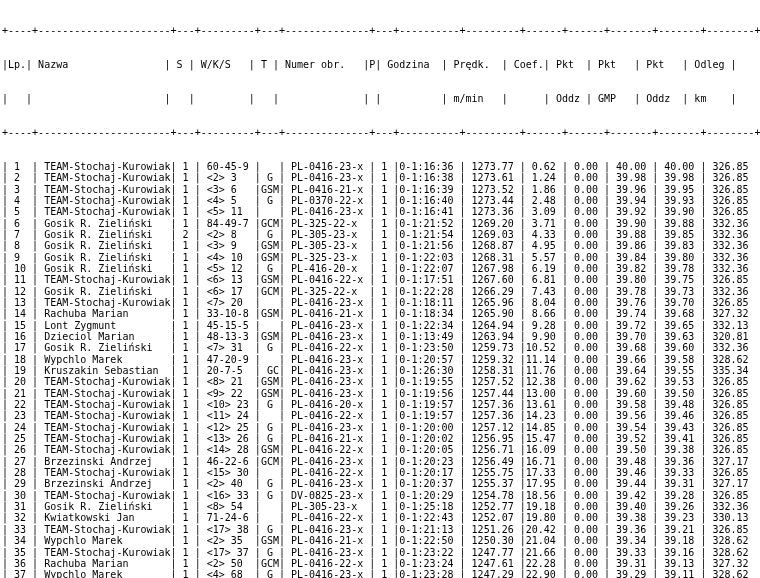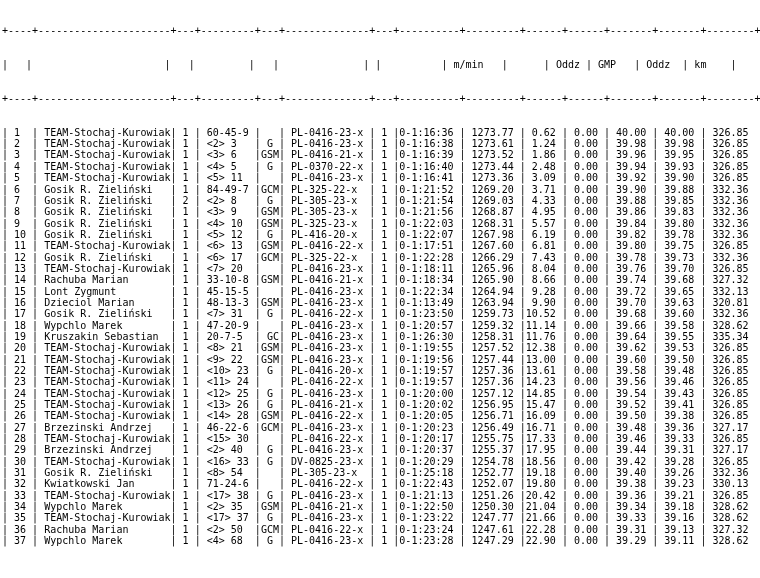--- a/index.html
+++ b/index.html
@@ -21,16 +21,17 @@
     padding: 2px 0 0 2px;
     letter-spacing: 0px;
   }
   .row { white-space: pre; }
 </style>
 </head>
 <body>
 
 <div id="sheet">
   <div class="row">+----+----------------------+---+---------+---+--------------+---+----------+---------+------+------+-------+-------+--------+</div>
+  <div class="row">|Lp.| Nazwa                | S | W/K/S   | T | Numer obr.   |P| Godzina  | Prędk.  | Coef.| Pkt  | Pkt   | Pkt   | Odleg |</div>
   <div class="row">|   |                      |   |         |   |              | |          | m/min   |      | Oddz | GMP   | Oddz  | km    |</div>
   <div class="row">+----+----------------------+---+---------+---+--------------+---+----------+---------+------+------+-------+-------+--------+</div>
   <div id="rows"><div class="row">| 1  | TEAM-Stochaj-Kurowiak| 1 | 60-45-9 |   | PL-0416-23-x | 1 |0-1:16:36 | 1273.77 | 0.62 | 0.00 | 40.00 | 40.00 | 326.85</div><div class="row">| 2  | TEAM-Stochaj-Kurowiak| 1 | &lt;2&gt; 3   | G | PL-0416-23-x | 1 |0-1:16:38 | 1273.61 | 1.24 | 0.00 | 39.98 | 39.98 | 326.85</div><div class="row">| 3  | TEAM-Stochaj-Kurowiak| 1 | &lt;3&gt; 6   |GSM| PL-0416-21-x | 1 |0-1:16:39 | 1273.52 | 1.86 | 0.00 | 39.96 | 39.95 | 326.85</div><div class="row">| 4  | TEAM-Stochaj-Kurowiak| 1 | &lt;4&gt; 5   | G | PL-0370-22-x | 1 |0-1:16:40 | 1273.44 | 2.48 | 0.00 | 39.94 | 39.93 | 326.85</div><div class="row">| 5  | TEAM-Stochaj-Kurowiak| 1 | &lt;5&gt; 11  |   | PL-0416-23-x | 1 |0-1:16:41 | 1273.36 | 3.09 | 0.00 | 39.92 | 39.90 | 326.85</div><div class="row">| 6  | Gosik R. Zieliński   | 1 | 84-49-7 |GCM| PL-325-22-x  | 1 |0-1:21:52 | 1269.20 | 3.71 | 0.00 | 39.90 | 39.88 | 332.36</div><div class="row">| 7  | Gosik R. Zieliński   | 2 | &lt;2&gt; 8   | G | PL-305-23-x  | 1 |0-1:21:54 | 1269.03 | 4.33 | 0.00 | 39.88 | 39.85 | 332.36</div><div class="row">| 8  | Gosik R. Zieliński   | 1 | &lt;3&gt; 9   |GSM| PL-305-23-x  | 1 |0-1:21:56 | 1268.87 | 4.95 | 0.00 | 39.86 | 39.83 | 332.36</div><div class="row">| 9  | Gosik R. Zieliński   | 1 | &lt;4&gt; 10  |GSM| PL-325-23-x  | 1 |0-1:22:03 | 1268.31 | 5.57 | 0.00 | 39.84 | 39.80 | 332.36</div><div class="row">| 10 | Gosik R. Zieliński   | 1 | &lt;5&gt; 12  | G | PL-416-20-x  | 1 |0-1:22:07 | 1267.98 | 6.19 | 0.00 | 39.82 | 39.78 | 332.36</div><div class="row">| 11 | TEAM-Stochaj-Kurowiak| 1 | &lt;6&gt; 13  |GSM| PL-0416-22-x | 1 |0-1:17:51 | 1267.60 | 6.81 | 0.00 | 39.80 | 39.75 | 326.85</div><div class="row">| 12 | Gosik R. Zieliński   | 1 | &lt;6&gt; 17  |GCM| PL-325-22-x  | 1 |0-1:22:28 | 1266.29 | 7.43 | 0.00 | 39.78 | 39.73 | 332.36</div><div class="row">| 13 | TEAM-Stochaj-Kurowiak| 1 | &lt;7&gt; 20  |   | PL-0416-23-x | 1 |0-1:18:11 | 1265.96 | 8.04 | 0.00 | 39.76 | 39.70 | 326.85</div><div class="row">| 14 | Rachuba Marian       | 1 | 33-10-8 |GSM| PL-0416-21-x | 1 |0-1:18:34 | 1265.90 | 8.66 | 0.00 | 39.74 | 39.68 | 327.32</div><div class="row">| 15 | Lont Zygmunt         | 1 | 45-15-5 |   | PL-0416-23-x | 1 |0-1:22:34 | 1264.94 | 9.28 | 0.00 | 39.72 | 39.65 | 332.13</div><div class="row">| 16 | Dzieciol Marian      | 1 | 48-13-3 |GSM| PL-0416-23-x | 1 |0-1:13:49 | 1263.94 | 9.90 | 0.00 | 39.70 | 39.63 | 320.81</div><div class="row">| 17 | Gosik R. Zieliński   | 1 | &lt;7&gt; 31  | G | PL-0416-22-x | 1 |0-1:23:50 | 1259.73 |10.52 | 0.00 | 39.68 | 39.60 | 332.36</div><div class="row">| 18 | Wypchlo Marek        | 1 | 47-20-9 |   | PL-0416-23-x | 1 |0-1:20:57 | 1259.32 |11.14 | 0.00 | 39.66 | 39.58 | 328.62</div><div class="row">| 19 | Kruszakin Sebastian  | 1 | 20-7-5  | GC| PL-0416-23-x | 1 |0-1:26:30 | 1258.31 |11.76 | 0.00 | 39.64 | 39.55 | 335.34</div><div class="row">| 20 | TEAM-Stochaj-Kurowiak| 1 | &lt;8&gt; 21  |GSM| PL-0416-23-x | 1 |0-1:19:55 | 1257.52 |12.38 | 0.00 | 39.62 | 39.53 | 326.85</div><div class="row">| 21 | TEAM-Stochaj-Kurowiak| 1 | &lt;9&gt; 22  |GSM| PL-0416-23-x | 1 |0-1:19:56 | 1257.44 |13.00 | 0.00 | 39.60 | 39.50 | 326.85</div><div class="row">| 22 | TEAM-Stochaj-Kurowiak| 1 | &lt;10&gt; 23 | G | PL-0416-20-x | 1 |0-1:19:57 | 1257.36 |13.61 | 0.00 | 39.58 | 39.48 | 326.85</div><div class="row">| 23 | TEAM-Stochaj-Kurowiak| 1 | &lt;11&gt; 24 |   | PL-0416-22-x | 1 |0-1:19:57 | 1257.36 |14.23 | 0.00 | 39.56 | 39.46 | 326.85</div><div class="row">| 24 | TEAM-Stochaj-Kurowiak| 1 | &lt;12&gt; 25 | G | PL-0416-23-x | 1 |0-1:20:00 | 1257.12 |14.85 | 0.00 | 39.54 | 39.43 | 326.85</div><div class="row">| 25 | TEAM-Stochaj-Kurowiak| 1 | &lt;13&gt; 26 | G | PL-0416-21-x | 1 |0-1:20:02 | 1256.95 |15.47 | 0.00 | 39.52 | 39.41 | 326.85</div><div class="row">| 26 | TEAM-Stochaj-Kurowiak| 1 | &lt;14&gt; 28 |GSM| PL-0416-22-x | 1 |0-1:20:05 | 1256.71 |16.09 | 0.00 | 39.50 | 39.38 | 326.85</div><div class="row">| 27 | Brzezinski Andrzej   | 1 | 46-22-6 |GCM| PL-0416-23-x | 1 |0-1:20:23 | 1256.49 |16.71 | 0.00 | 39.48 | 39.36 | 327.17</div><div class="row">| 28 | TEAM-Stochaj-Kurowiak| 1 | &lt;15&gt; 30 |   | PL-0416-22-x | 1 |0-1:20:17 | 1255.75 |17.33 | 0.00 | 39.46 | 39.33 | 326.85</div><div class="row">| 29 | Brzezinski Andrzej   | 1 | &lt;2&gt; 40  | G | PL-0416-23-x | 1 |0-1:20:37 | 1255.37 |17.95 | 0.00 | 39.44 | 39.31 | 327.17</div><div class="row">| 30 | TEAM-Stochaj-Kurowiak| 1 | &lt;16&gt; 33 | G | DV-0825-23-x | 1 |0-1:20:29 | 1254.78 |18.56 | 0.00 | 39.42 | 39.28 | 326.85</div><div class="row">| 31 | Gosik R. Zieliński   | 1 | &lt;8&gt; 54  |   | PL-305-23-x  | 1 |0-1:25:18 | 1252.77 |19.18 | 0.00 | 39.40 | 39.26 | 332.36</div><div class="row">| 32 | Kwiatkowski Jan      | 1 | 71-24-6 |   | PL-0416-22-x | 1 |0-1:22:43 | 1252.07 |19.80 | 0.00 | 39.38 | 39.23 | 330.13</div><div class="row">| 33 | TEAM-Stochaj-Kurowiak| 1 | &lt;17&gt; 38 | G | PL-0416-23-x | 1 |0-1:21:13 | 1251.26 |20.42 | 0.00 | 39.36 | 39.21 | 326.85</div><div class="row">| 34 | Wypchlo Marek        | 1 | &lt;2&gt; 35  |GSM| PL-0416-21-x | 1 |0-1:22:50 | 1250.30 |21.04 | 0.00 | 39.34 | 39.18 | 328.62</div><div class="row">| 35 | TEAM-Stochaj-Kurowiak| 1 | &lt;17&gt; 37 | G | PL-0416-23-x | 1 |0-1:23:22 | 1247.77 |21.66 | 0.00 | 39.33 | 39.16 | 328.62</div><div class="row">| 36 | Rachuba Marian       | 1 | &lt;2&gt; 50  |GCM| PL-0416-22-x | 1 |0-1:23:24 | 1247.61 |22.28 | 0.00 | 39.31 | 39.13 | 327.32</div><div class="row">| 37 | Wypchlo Marek        | 1 | &lt;4&gt; 68  | G | PL-0416-23-x | 1 |0-1:23:28 | 1247.29 |22.90 | 0.00 | 39.29 | 39.11 | 328.62</div></div>
 </div>
 
 </body></html>

